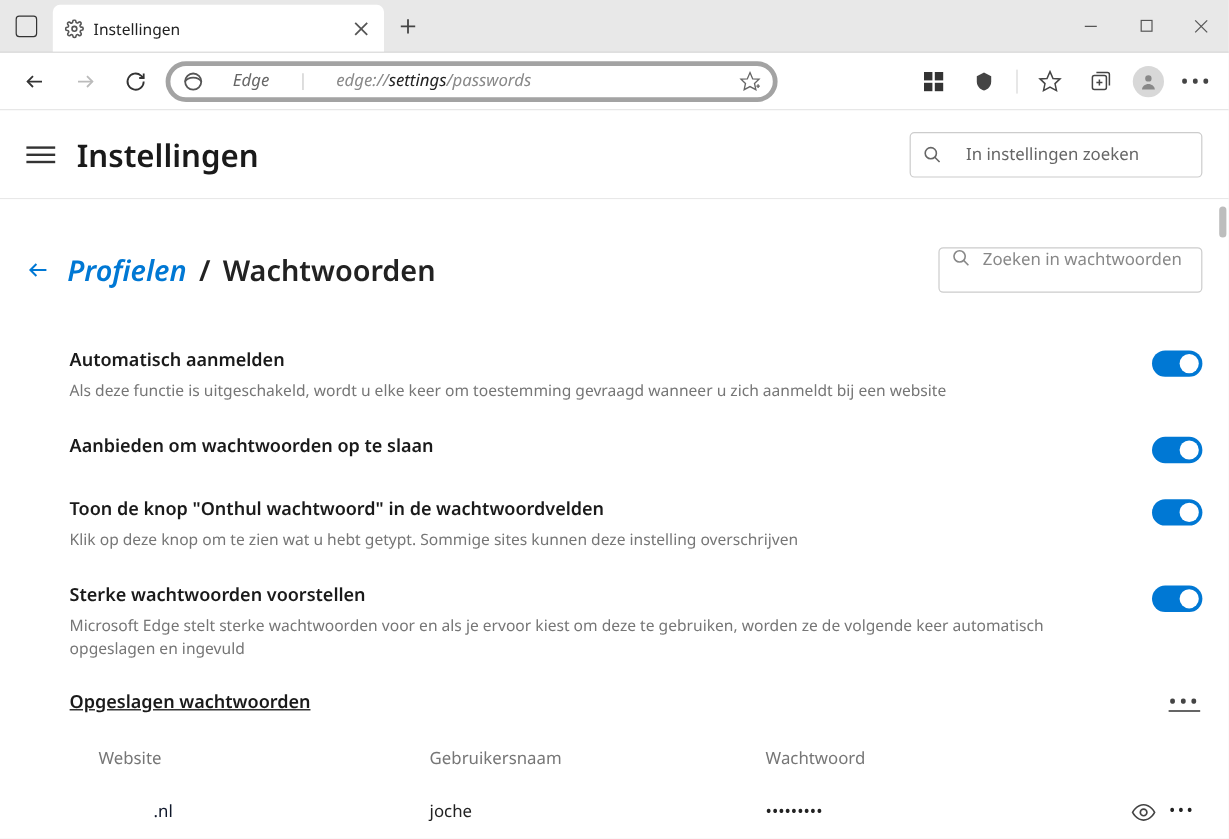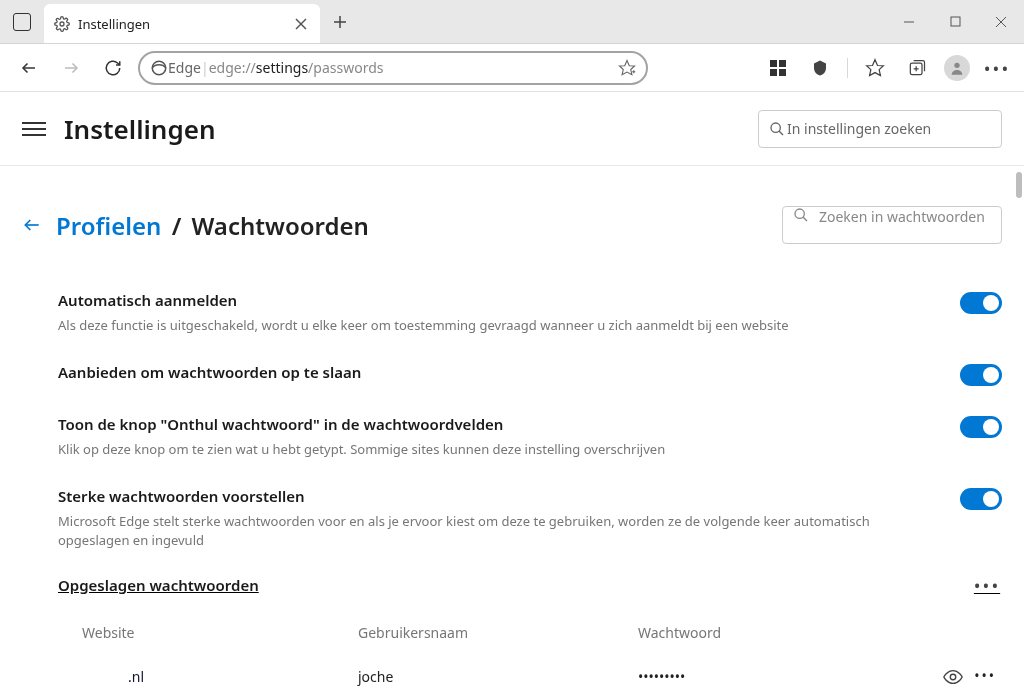--- a/index.html
+++ b/index.html
@@ -14,48 +14,48 @@
   .tab-title { font-size:13px; color:#222; flex:1; }
   .tab-close { width:18px; height:18px; display:flex; align-items:center; justify-content:center; color:#555; font-size:14px; }
   .new-tab { width:40px; display:flex; align-items:center; justify-content:center; color:#444; font-size:20px; }
   .winbtns { margin-left:auto; display:flex; }
   .winbtn { width:46px; display:flex; align-items:center; justify-content:center; color:#555; }
 
   
   .toolbar { height: 48px; background:#fff; display:flex; align-items:center; padding: 0 12px; gap:8px; border-bottom: 1px solid #e1e1e1; }
   .nav-btn { width:34px; height:34px; display:flex; align-items:center; justify-content:center; color:#333; border-radius:4px; }
   .nav-btn.disabled { color:#bbb; }
-  .addr { flex:0 0 510px; height:34px; border:2px solid #a3a3a3; border-radius:17px; display:flex; align-items:center; padding:0 10px; gap:0; font-size:14px; color:#666; }
+  .addr { flex:0 0 510px; height:34px; border:4px solid #a3a3a3; border-radius:17px; display:flex; align-items:center; padding:0 10px; gap:24px; font-size:14px; color:#666;font-style:italic; }
   .addr .edge-icon { width:18px; height:18px; }
   .addr .edge-label { color:#666; }
   .addr .sep { color:#ccc; }
   .addr .url { color:#888; }
   .addr .url .bold { color:#222; }
   .addr .star { margin-left:auto; color:#666; }
   .tb-right { margin-left:auto; display:flex; align-items:center; gap:12px; }
   .tb-icon { width:30px; height:30px; display:flex; align-items:center; justify-content:center; color:#444; }
   .avatar { width:26px; height:26px; border-radius:50%; background:#d8d8d8; display:flex; align-items:center; justify-content:center; }
   .dots { font-size:18px; letter-spacing:2px; color:#444; }
   .vline { width:1px; height:20px; background:#d8d8d8; }
 
   
   .page-header { height: 74px; background:#fff; display:flex; align-items:center; padding:0 22px; gap:18px; border-bottom:1px solid #e8e8e8; }
   .hamburger { width:24px; height:24px; display:flex; flex-direction:column; justify-content:center; gap:4px; }
   .hamburger div { height:2px; background:#333; }
   .page-title { font-size:26px; font-weight:600; color:#1a1a1a; }
-  .settings-search { margin-left:auto; width:244px; height:38px; border:1px solid #ccc; border-radius:4px; display:flex; align-items:center; padding:0 10px; gap:2px; color:#666; font-size:14px; }
+  .settings-search { margin-left:auto; width:244px; height:38px; border:1px solid #ccc; border-radius:4px; display:flex; align-items:center; padding:0 10px; gap:20px; color:#666; font-size:14px; }
 
   
   .content { position:relative; background:#fff; height: calc(699px - 44px - 48px - 74px); overflow:hidden; padding: 40px 22px 0 22px; }
   .scroll-indicator { position:absolute; right:2px; top:6px; width:6px; height:26px; background:#bdbdbd; border-radius:3px; }
 
   .breadcrumb-row { display:flex; align-items:center; gap:14px; }
   .back-arrow { color:#0078d4; }
   .breadcrumb { font-size:24px; font-weight:600; color:#222; }
-  .breadcrumb .link { color:#0078d4; }
+  .breadcrumb .link { color:#0078d4;font-style:italic; }
   .breadcrumb .slash { color:#222; margin:0 4px; }
   .pw-search { margin-left:auto; width:220px; height:38px; border:1px solid #ccc; border-radius:4px; display:flex; padding:0 10px; gap:10px; color:#888; font-size:14px; overflow:hidden; white-space:nowrap; }
 
   .settings-list { margin-left:36px; margin-top:36px; }
   .setting { display:flex; align-items:flex-start; padding: 10px 0 18px 0; }
   .setting-text { flex:1; padding-right:30px; }
   .setting-title { font-size:15px; font-weight:600; color:#1a1a1a; }
   .setting-desc { font-size:13px; color:#767676; margin-top:6px; line-height:1.4; }
   .toggle { width:42px; height:22px; background:#0078d4; border-radius:11px; position:relative; flex-shrink:0; margin-top:2px; }
   .toggle::after { content:""; position:absolute; right:3px; top:3px; width:16px; height:16px; background:#fff; border-radius:50%; }

